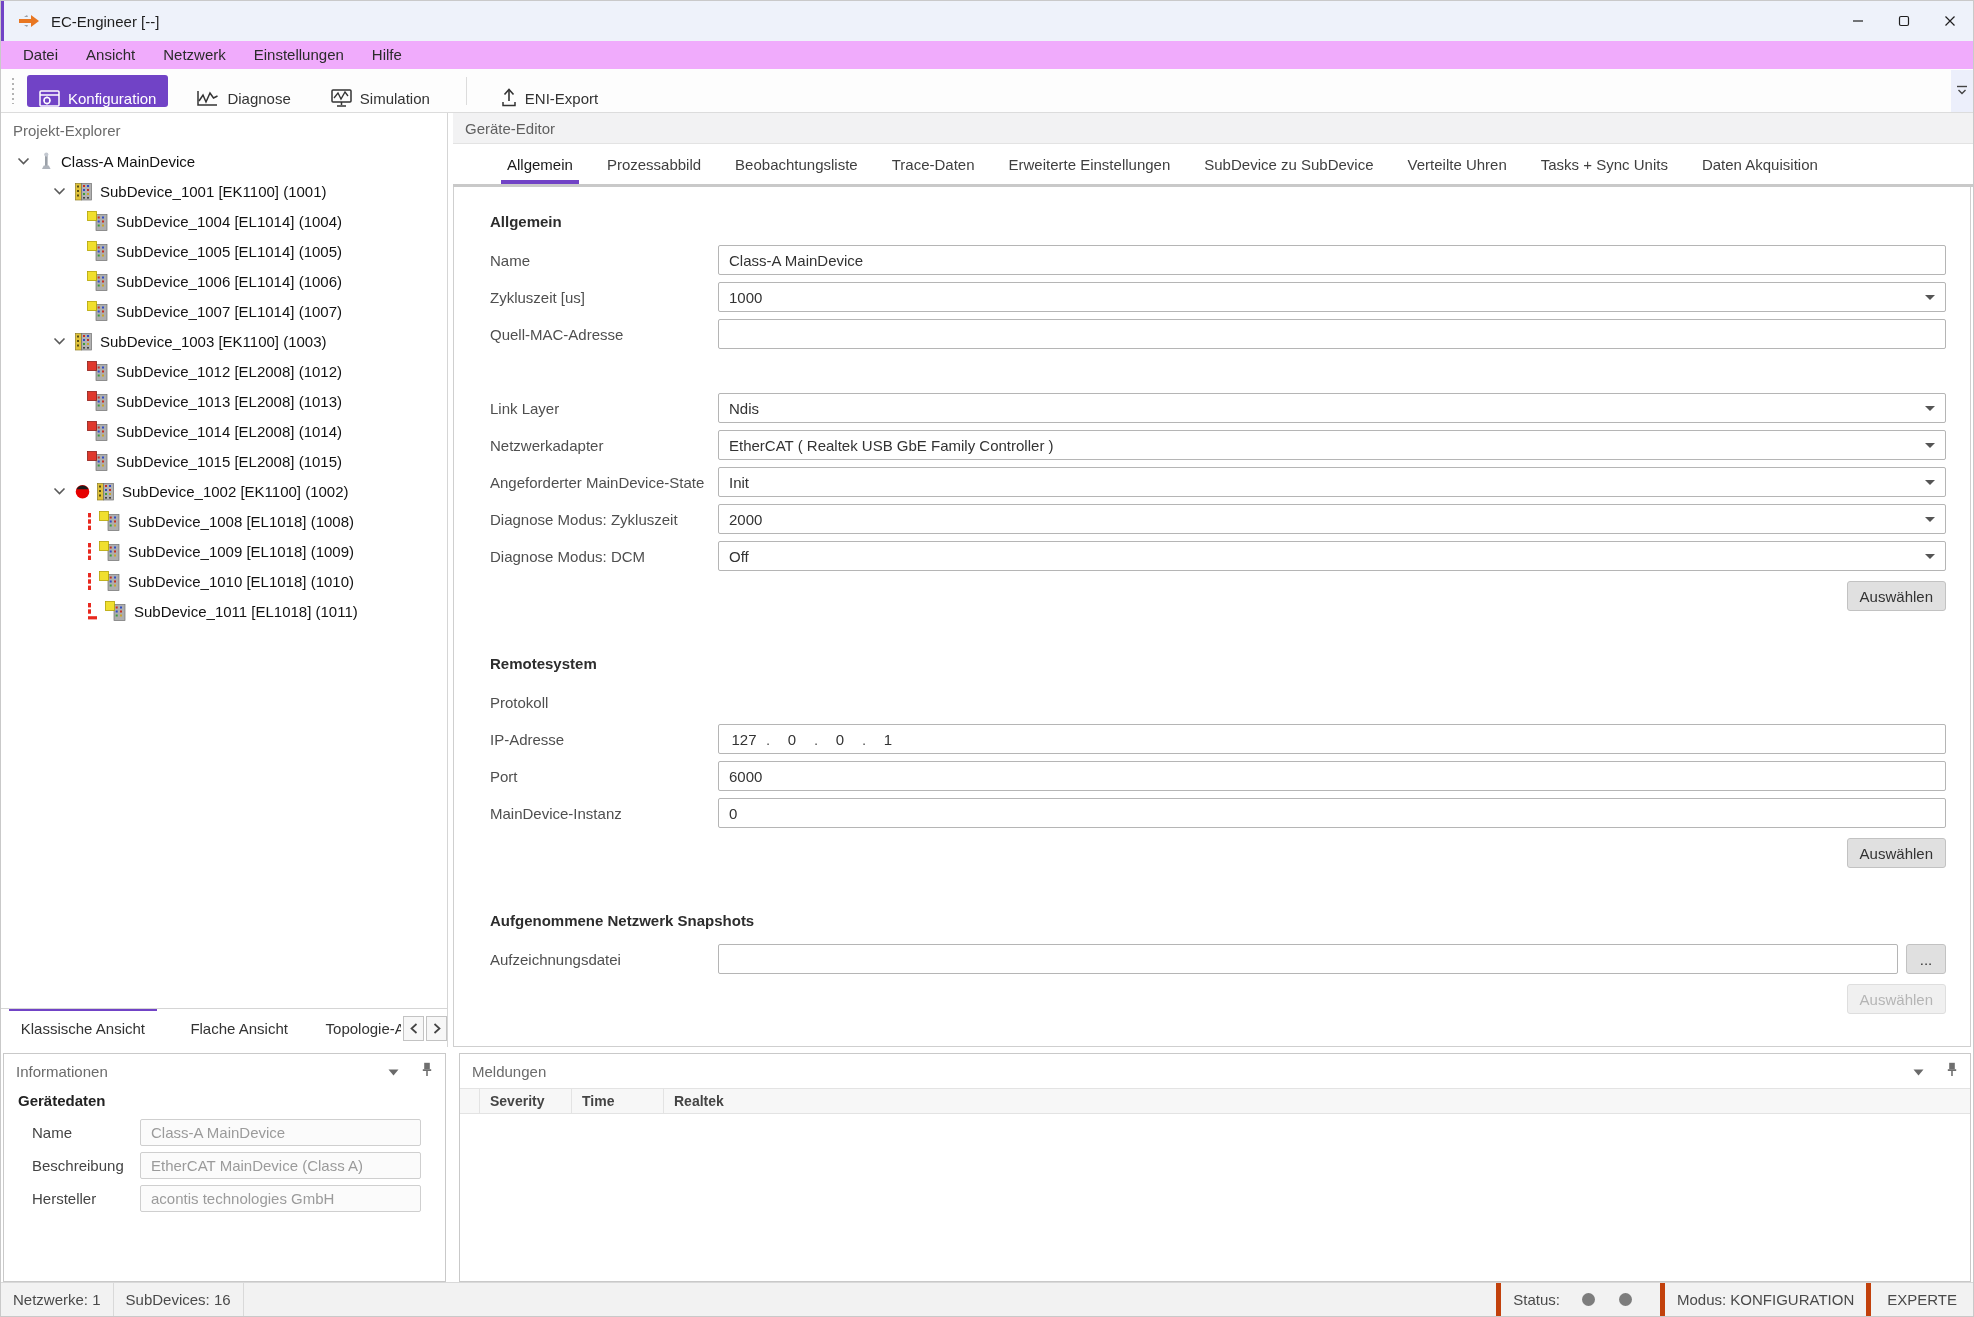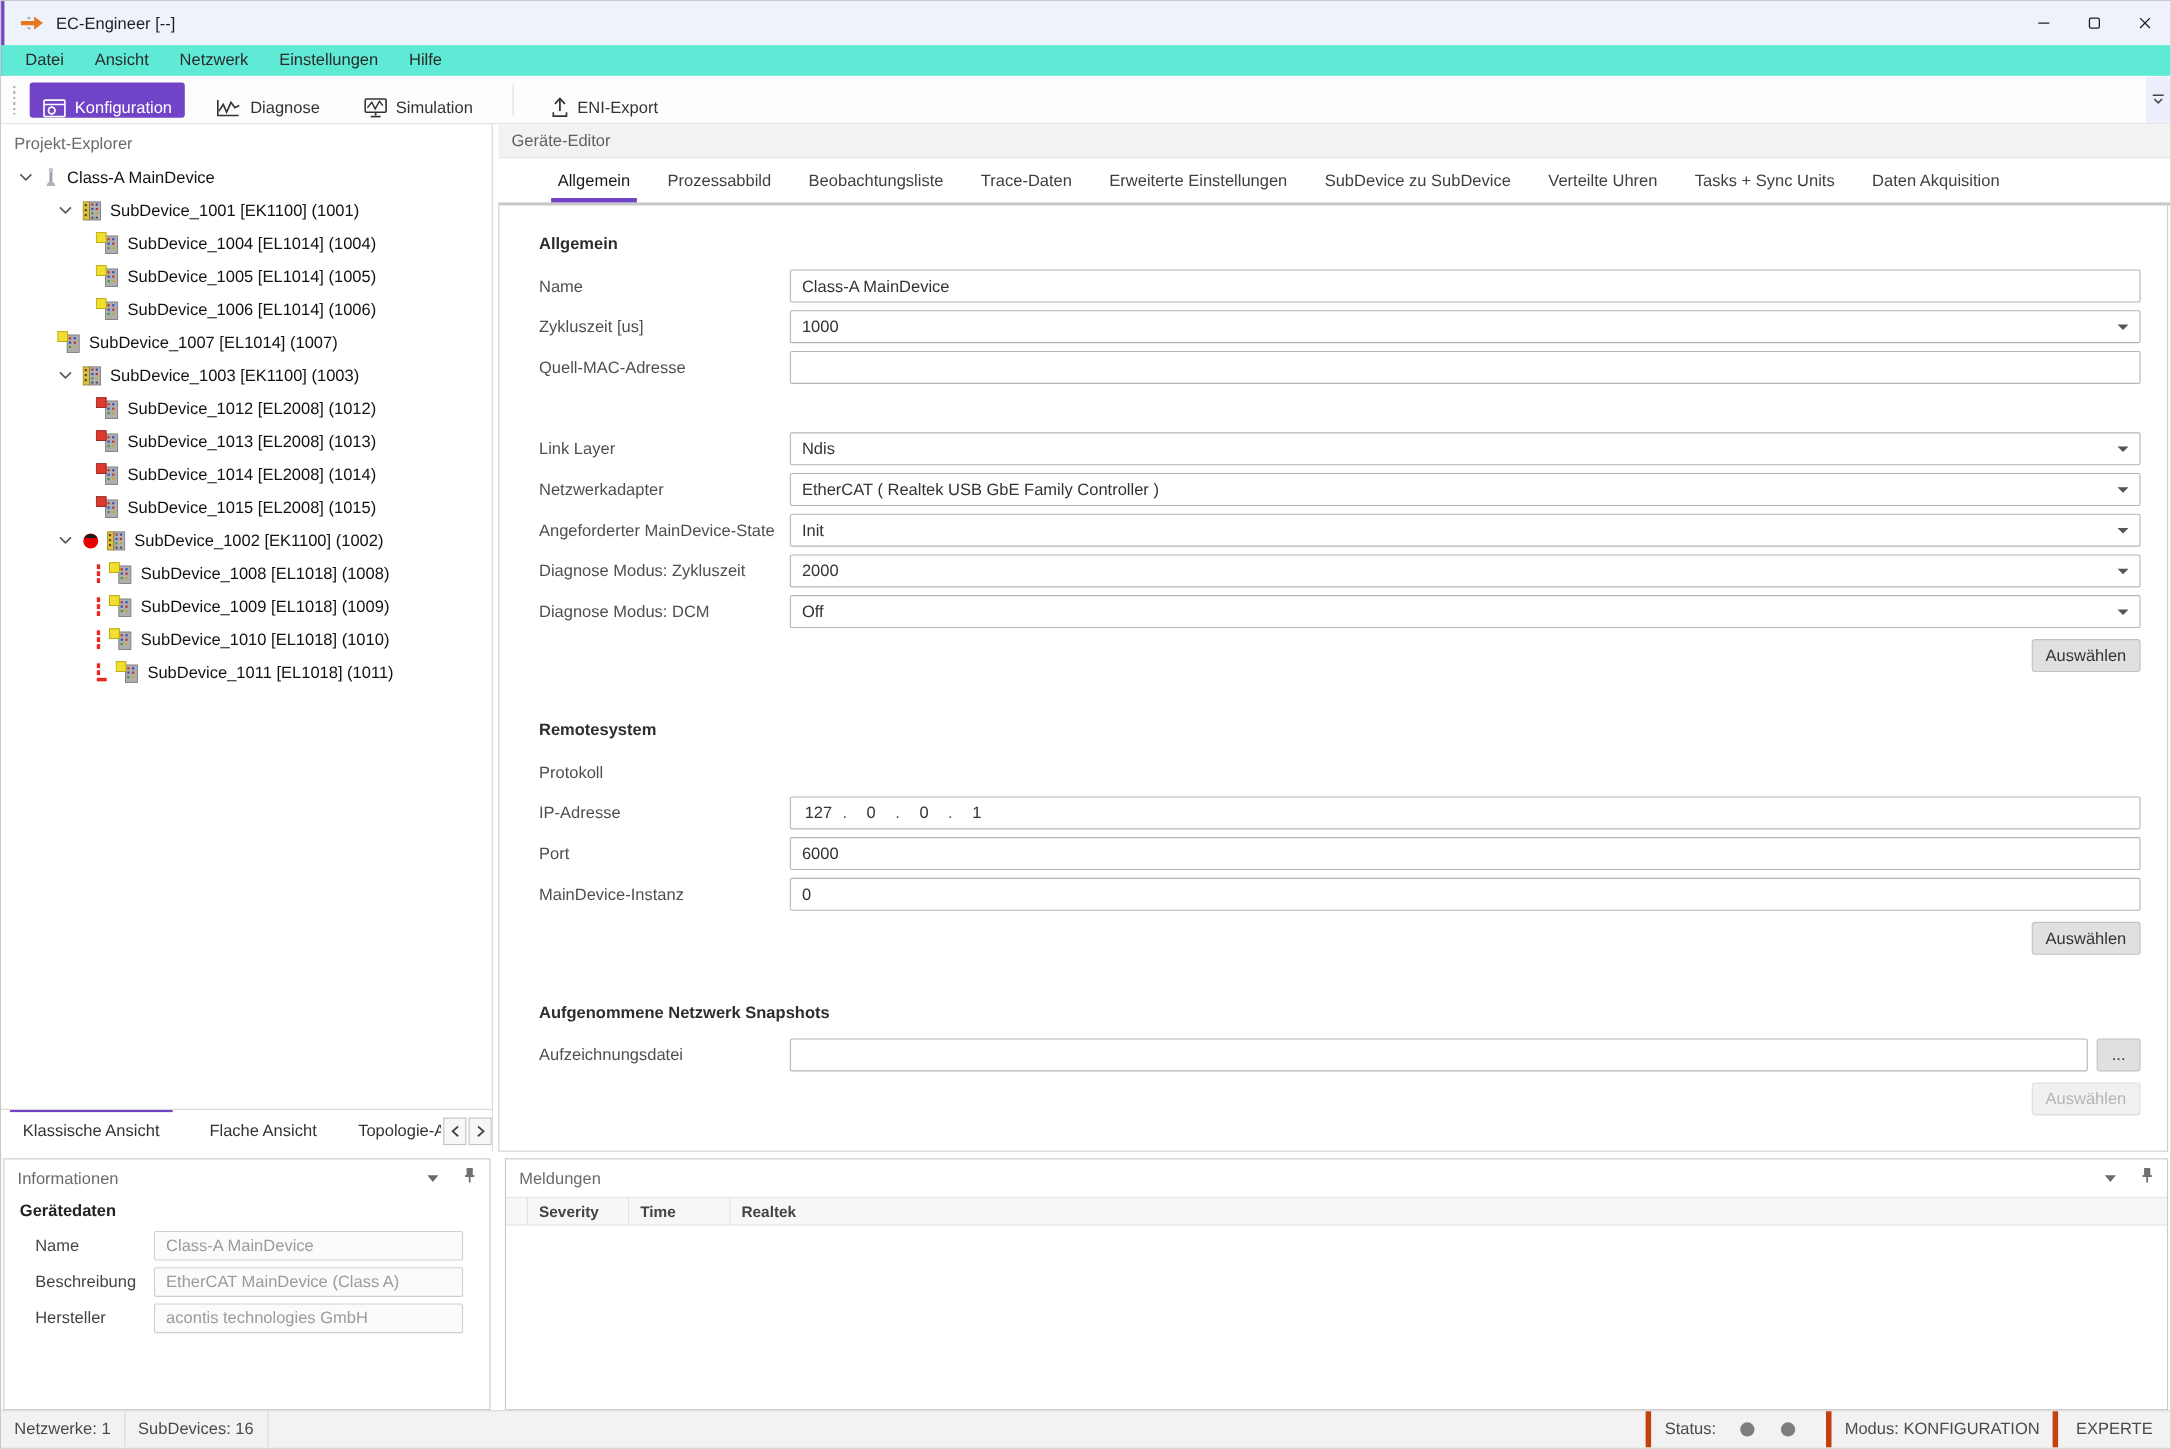--- a/index.html
+++ b/index.html
@@ -10,21 +10,21 @@
   
   .titlebar { position:absolute; left:0; top:0; width:100%; height:40px;
     background:#eef2fa; display:flex; align-items:center; }
   .accent-strip { position:absolute; left:0; top:0; width:3px; height:68px; background:#7143c6; }
   .app-icon { margin-left:16px; display:flex; }
   .title-text { margin-left:10px; font-size:15px; color:#1f1f1f; }
   .win-controls { margin-left:auto; display:flex; height:100%; }
   .win-btn { width:46px; height:100%; display:flex; align-items:center; justify-content:center; color:#1f1f1f; }
 
   
-  .menubar { position:absolute; left:0; top:40px; width:100%; height:28px; background:#5eead4;
+  .menubar { position:absolute; left:0; top:40px; width:100%; height:28px; background:#f0abfc;
     display:flex; align-items:flex-start; padding-left:8px; }
   .menu-item { font-size:15px; color:#2b2b2b; padding:0 14px; line-height:28px; }
 
   
   .toolbar { position:absolute; left:0; top:68px; width:100%; height:44px; background:#fdfdfd;
     border-bottom:1px solid #dcdcdc; display:flex; align-items:center; }
   .grip { width:4px; height:26px; margin:0 12px 0 10px;
     background-image:repeating-linear-gradient(#b3b3b3 0 2px, transparent 2px 5px); background-size:2px 100%;
     background-repeat:no-repeat; background-position:1px 0; }
   .tbtn { display:flex; align-items:flex-end; gap:8px; height:32px; padding:0 12px; margin-right:16px;
@@ -310,21 +310,21 @@
             <rect x="15" y="5.5" width="2" height="2" fill="#2d4bc6"></rect>
             <rect x="10.7" y="9.5" width="2" height="2" fill="#2d4bc6"></rect>
             <rect x="15" y="9.5" width="2" height="2" fill="#c62f22"></rect>
             <rect x="10.7" y="13.5" width="2" height="2" fill="#3a9b3a"></rect>
             <rect x="15" y="13.5" width="2" height="2" fill="#c9a52c"></rect>
             <rect x="0.5" y="0.5" width="9" height="9" fill="#f0df2e" stroke="#b4a400" stroke-width="0.8"></rect>
           </svg>
         </span>
         <span class="tree-label">SubDevice_1006 [EL1014] (1006)</span>
       </div>
-      <div class="tree-row" style="padding-left: 51px;">
+      <div class="tree-row" style="padding-left: 86px;">
         <span style="display: flex;">
           <svg width="21" height="20" viewBox="0 0 21 20" xmlns="http://www.w3.org/2000/svg">
             <rect x="9" y="3.5" width="11" height="16" fill="#aeaeae" stroke="#6f6f6f" stroke-width="0.7"></rect>
             <rect x="10.7" y="5.5" width="2" height="2" fill="#c62f22"></rect>
             <rect x="15" y="5.5" width="2" height="2" fill="#2d4bc6"></rect>
             <rect x="10.7" y="9.5" width="2" height="2" fill="#2d4bc6"></rect>
             <rect x="15" y="9.5" width="2" height="2" fill="#c62f22"></rect>
             <rect x="10.7" y="13.5" width="2" height="2" fill="#3a9b3a"></rect>
             <rect x="15" y="13.5" width="2" height="2" fill="#c9a52c"></rect>
             <rect x="0.5" y="0.5" width="9" height="9" fill="#f0df2e" stroke="#b4a400" stroke-width="0.8"></rect>

